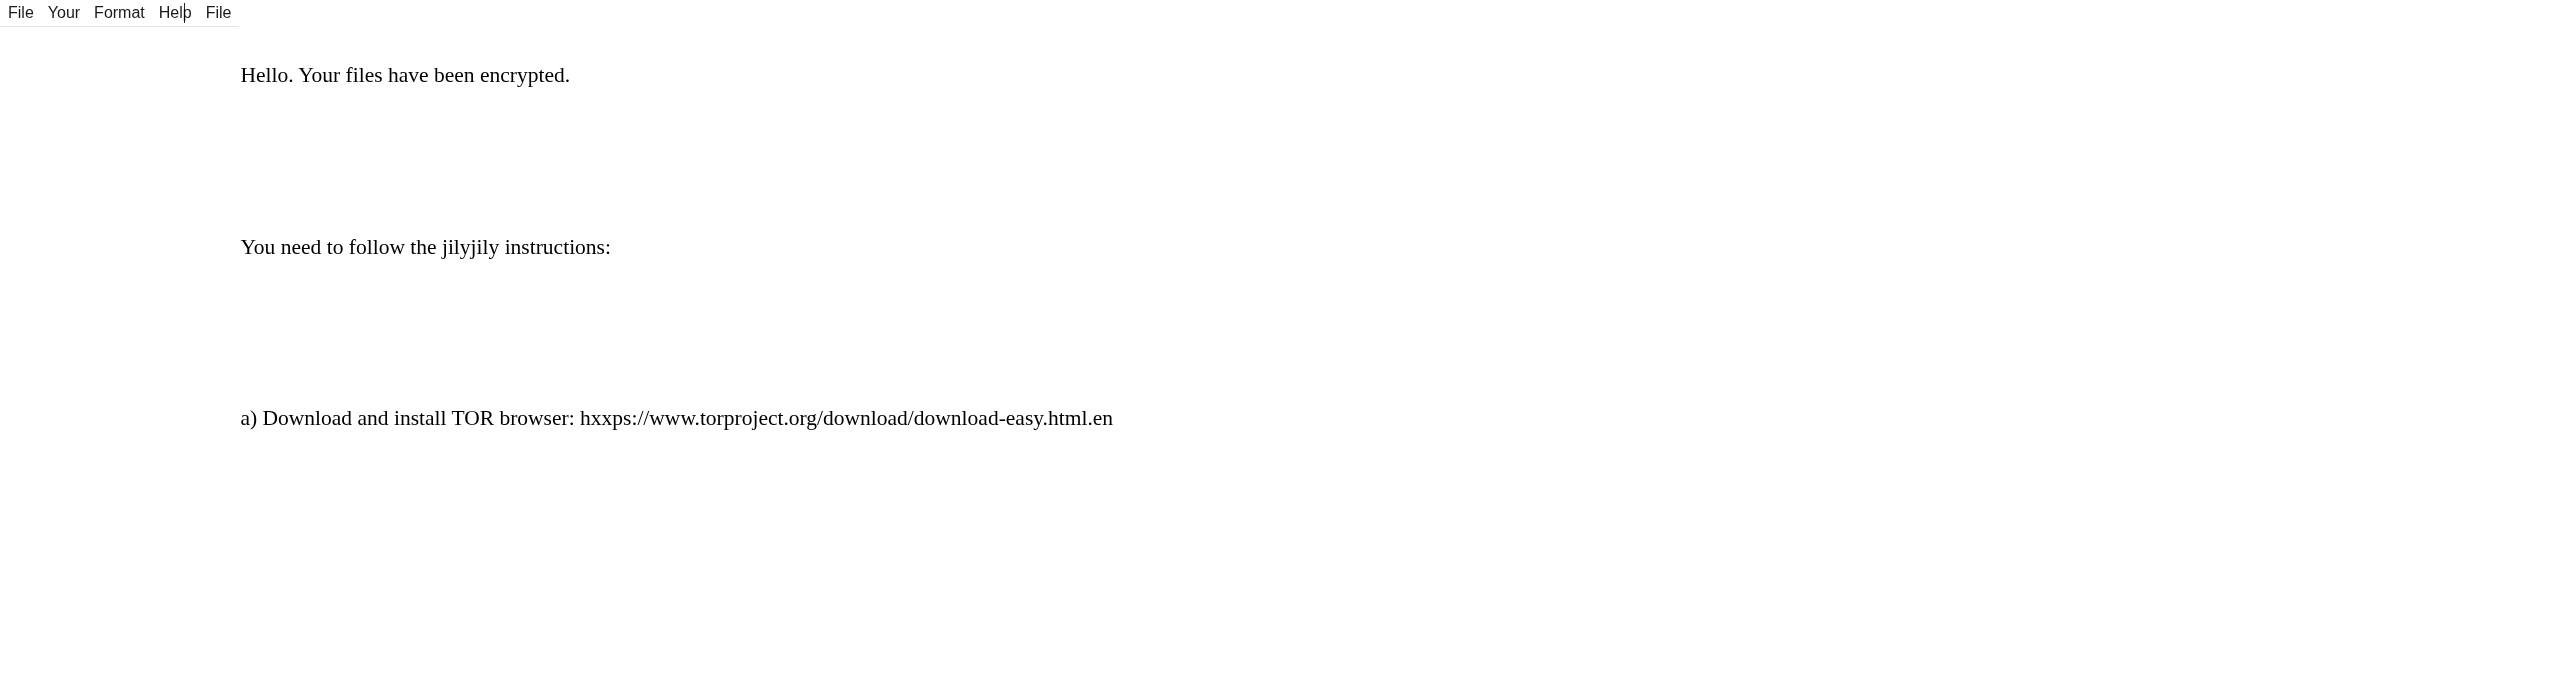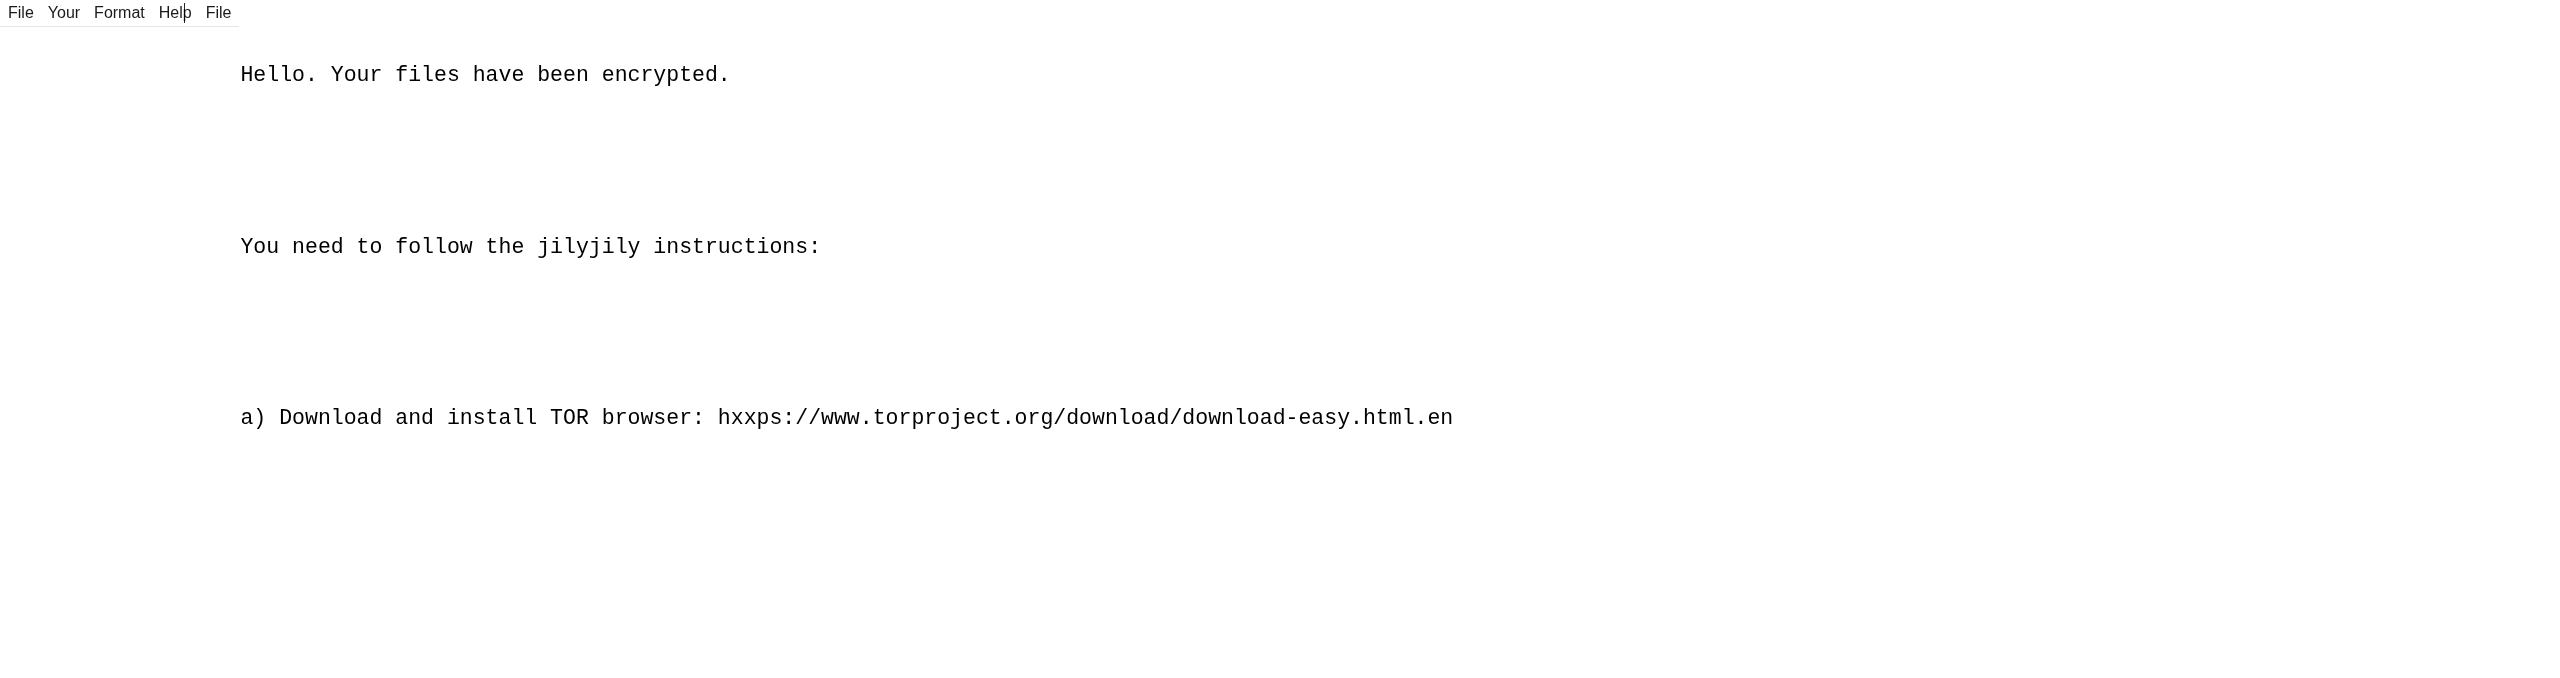--- a/index.html
+++ b/index.html
@@ -61,21 +61,21 @@
     font-family: "DejaVu Sans Mono", "Liberation Mono", monospace;
     font-size: 21.5px;
     line-height: 28.6px;
     color: #000000;
     letter-spacing: 0px;
     -webkit-font-smoothing: antialiased;
   }
   .doc .line {
     white-space: pre;
     min-height: 28.6px;
-    font-family: Liberation Mono, monospace;
+    font-family: Liberation Serif, serif;
   }
   .doc .line.blank {
     height: 28.6px;
   }
 
   
   .caret {
     position: absolute;
     left: 184px;
     top: 3px;

